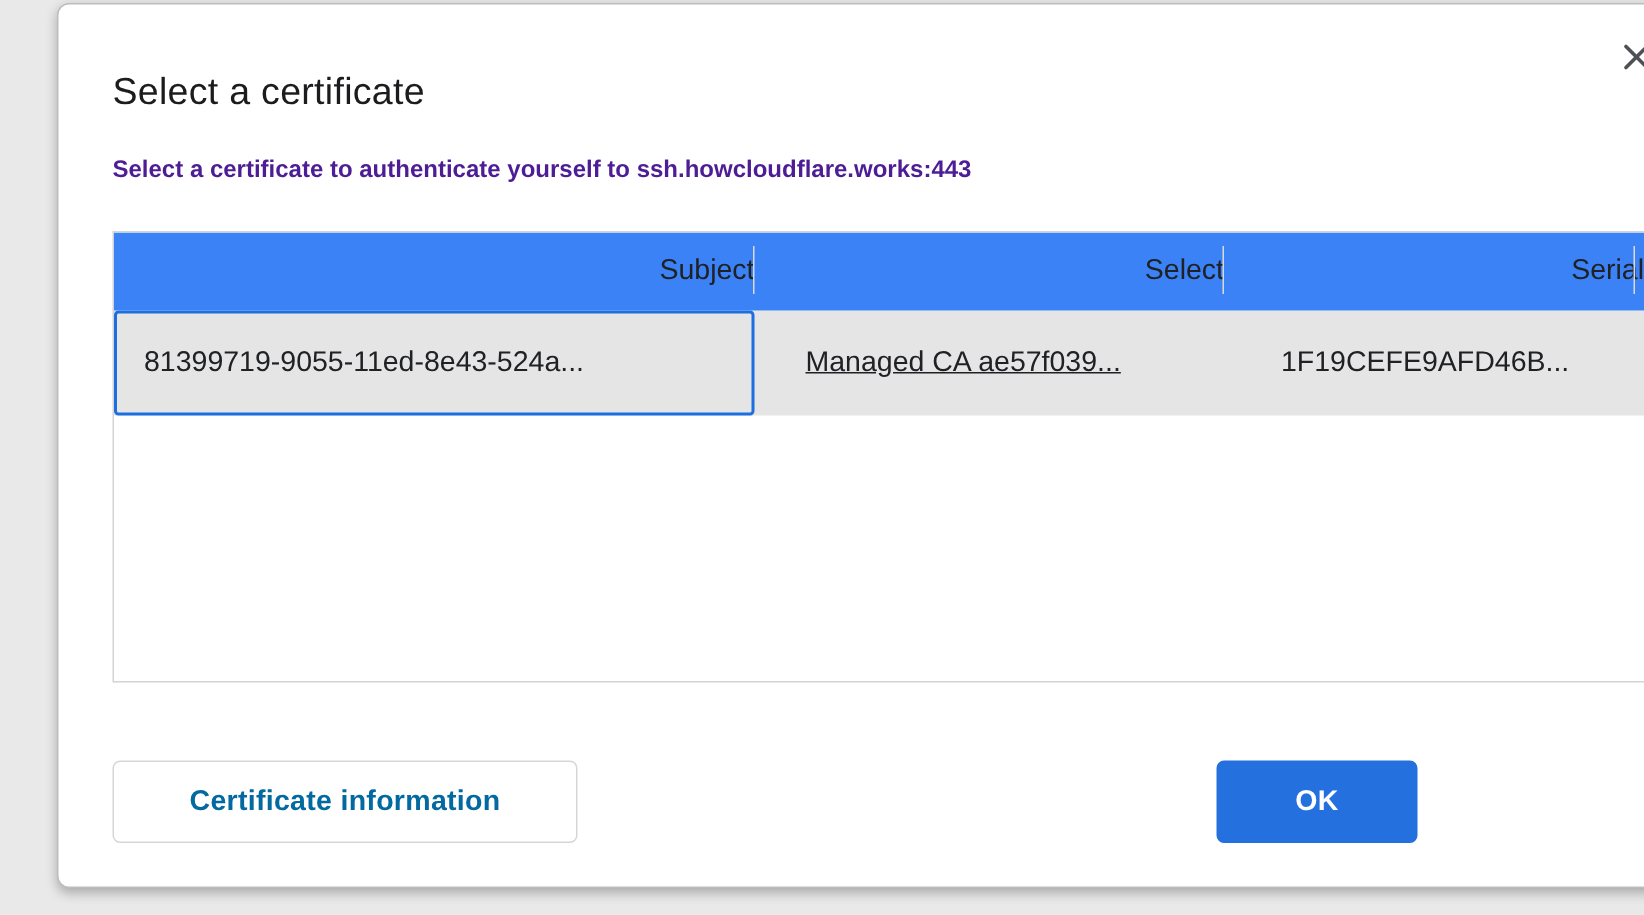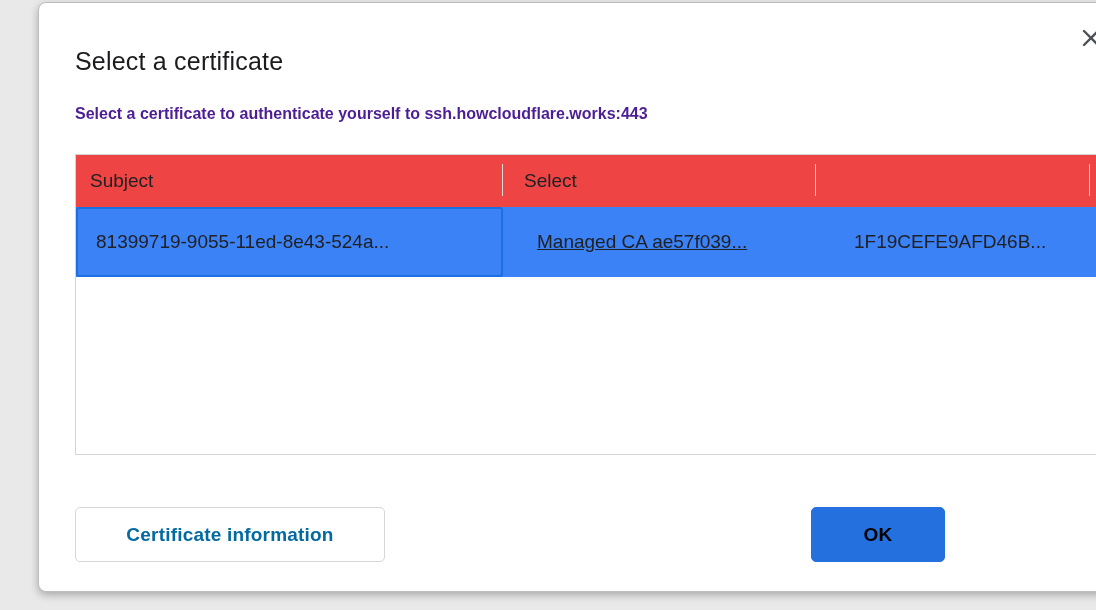--- a/index.html
+++ b/index.html
@@ -51,39 +51,40 @@
     width: 1022px; height: 301px;
     border: 1px solid #d4d4d4;
     background: #ffffff;
     overflow: hidden;
   }
   .table-header {
     position: relative;
     display: flex;
     height: 52px;
     align-items: center;
-    background: #ef4444;
+    background: #3b82f6;
+    text-align: right;
   }
   .th { font-size: 19px; color: #202124; font-weight: 400; }
   .th-subject { width: 427px; padding-left: 14px; }
   .th-issuer  { width: 313px; padding-left: 21px; }
   .th-serial  { flex: 1;      padding-left: 13px; }
   .col-divider {
     position: absolute;
     top: 9px;
     width: 1px; height: 32px;
     background: #d9d9d9;
   }
   .col-divider.d1 { left: 426px; }
   .col-divider.d2 { left: 739px; }
   .col-divider.d3 { left: 1013px; }
   .cert-row {
     display: flex;
     height: 70px;
-    background: #3b82f6;
+    background: #e5e5e5;
     cursor: default;
   }
   .cell {
     display: flex;
     align-items: center;
     font-size: 19px;
     color: #202124;
     white-space: nowrap;
     overflow: hidden;
   }
@@ -109,21 +110,21 @@
   .btn-secondary {
     background: #ffffff;
     border: 1px solid #d6d6d6;
     color: #0369a1;
   }
   .btn-cert-info { left: 36px;  width: 310px; }
   .btn-ok {
     left: 772px; width: 134px;
     background: #2470de;
     border: 1px solid #2470de;
-    color: #000000;
+    color: #ffffff;
   }
   .btn-cancel { left: 925px; width: 133px; }
 </style>
 </head>
 <body>
 
 <div class="dialog">
 
   <button class="close-btn">
     <span style="display:flex;">
@@ -135,20 +136,21 @@
   </button>
 
   <div class="dialog-title">Select a certificate</div>
 
   <div class="dialog-subtitle">Select a certificate to authenticate yourself to ssh.howcloudflare.works:443</div>
 
   <div class="cert-table">
     <div class="table-header">
       <div class="th th-subject">Subject</div>
       <div class="th th-issuer">Select</div>
+      <div class="th th-serial">Serial</div>
       <div class="col-divider d1"></div>
       <div class="col-divider d2"></div>
       <div class="col-divider d3"></div>
     </div>
 
     <div class="cert-row">
       <div class="cell cell-subject">81399719-9055-11ed-8e43-524a...</div>
       <div class="cell cell-issuer">Managed CA ae57f039...</div>
       <div class="cell cell-serial">1F19CEFE9AFD46B...</div>
     </div>

